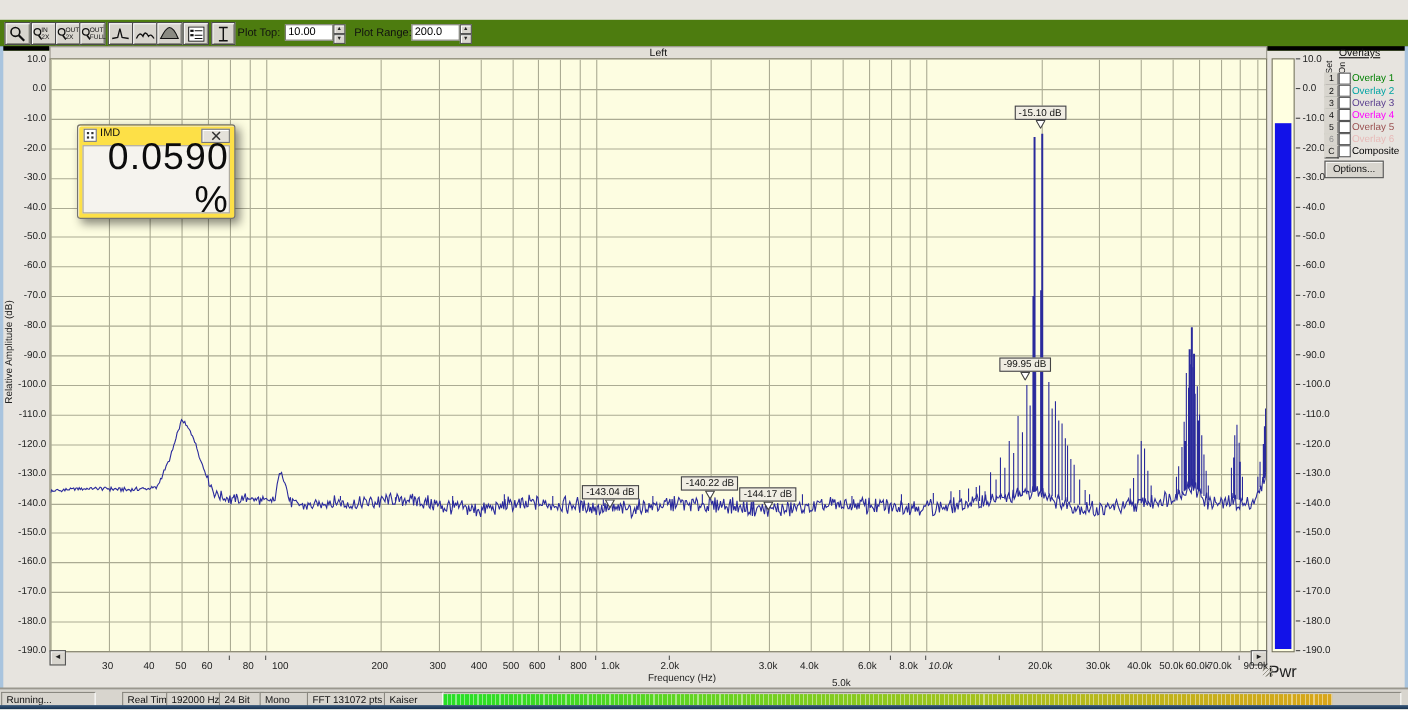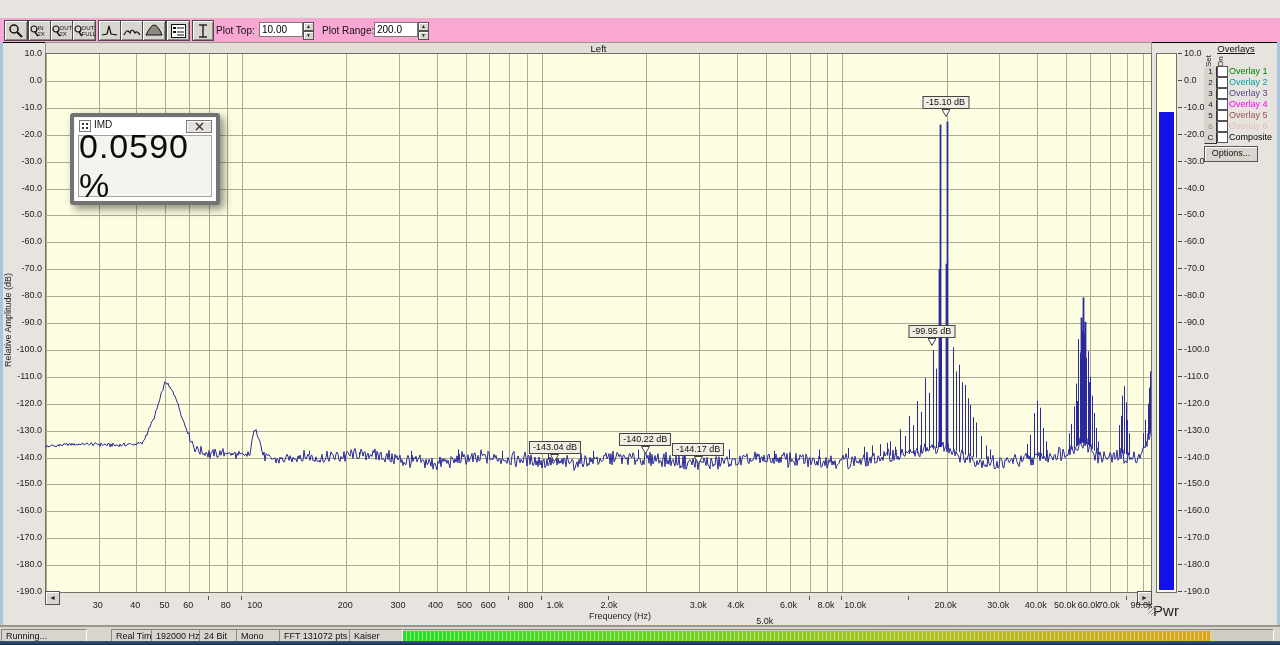--- a/index.html
+++ b/index.html
@@ -15,21 +15,21 @@
   #wintitle{left:22px;top:2px;font-size:11px;color:#0b0b0b;}
   .wbtn{top:2px;height:14px;border:1px solid #2F4A63;border-radius:2px;
     background:linear-gradient(#F7FAFC,#C7D6E4 45%,#A2B8CB);text-align:center;color:#1c2c3c;}
   #btn-min{left:1205px;width:26px;}
   #btn-max{left:1234px;width:26px;}
   #btn-close{left:1245px;width:31px;left:1243px;background:linear-gradient(#F2AFA3,#D85547 40%,#B02C1A);color:#fff;}
   #btn-min span{display:block;margin:8px auto 0;width:10px;height:3px;background:#20354a;}
   #btn-max span{display:block;margin:3px auto 0;width:8px;height:7px;border:1px solid #20354a;border-top-width:2px;}
   #btn-close span{font-size:11px;font-weight:bold;line-height:13px;}
   
-  #toolbar{left:0;top:18px;width:1280px;height:24px;background:#f9a8d4;border-bottom:1px solid #000000;}
+  #toolbar{left:0;top:18px;width:1280px;height:24px;background:#4d7c0f;border-bottom:4px solid #000000;}
   .tbtn{top:2px;width:22px;height:19px;background:#D8D5CE;border:1px solid #4a4a4a;
     box-shadow:inset 1px 1px 0 #fff, inset -1px -1px 0 #8a8a82;display:flex;align-items:center;justify-content:center;}
   .tbtn .zl{font-size:6px;line-height:6px;text-align:left;width:13px;color:#111;}
   .tlab{top:7px;font-size:10px;color:#111;}
   .tinput{top:4px;height:13px;font-size:10px;border:1px solid #7a7a72;background:#fff;padding:0 2px;width:38px;
     font-family:"Liberation Sans",sans-serif;}
   .spin{top:4px;width:11px;height:15px;}
   .spin div{height:7px;border:1px solid #555;background:#D8D5CE;box-shadow:inset 1px 1px 0 #fff;
     font-size:5px;line-height:6px;text-align:center;color:#222;}
   
@@ -60,22 +60,22 @@
   .setbtn{width:11px;height:10px;font-size:8px;line-height:9px;text-align:center;color:#111;background:#D8D5CE;
     border:1px solid;border-color:#D8D5CE #333 #333 #D8D5CE;}
   .ovcheck{width:9px;height:9px;background:#fff;border:1px solid #555;}
   .ovlabel{font-size:9px;white-space:nowrap;}
   #optionsbtn{left:1204px;top:146px;width:52px;height:14px;background:#D8D5CE;border:1px solid #555;
     box-shadow:inset 1px 1px 0 #fff;font-size:9px;text-align:center;line-height:13px;color:#111;}
   
   .marker{position:absolute;transform:translateX(-50%);display:flex;flex-direction:column;align-items:center;z-index:5;}
   .mlabel{border:1px solid #444;background:#F0EDE3;font-size:9px;padding:0 3px 1px;white-space:nowrap;color:#111;}
   
-  #imdwin{left:70px;top:113px;width:142px;height:84px;background:#ffffff;border:4px solid #737373;
-    border-radius:3px;box-shadow:4px 4px 9px rgba(0,0,0,.45), inset 1px 1px 0 #F4F2EE;z-index:20;}
+  #imdwin{left:70px;top:113px;width:142px;height:84px;background:#fde047;border:1px solid #737373;
+    border-radius:3px;box-shadow:4px 4px 9px rgba(0,0,0,.45), inset 1px 1px 0 #F4F2EE;z-index:20;text-align:right;}
   #imdicon{left:5px;top:3px;width:10px;height:10px;background:#fff;border:1px solid #777;}
   #imdicon i{position:absolute;width:2px;height:2px;background:#333;}
   #imdtitle{left:20px;top:2px;font-size:10px;color:#111;}
   #imdbtn{left:112px;top:3px;width:24px;height:11px;background:#E4E1DA;border:1px solid #777;
     box-shadow:inset 1px 1px 0 #fff;display:flex;align-items:center;justify-content:center;}
   #imdbody{left:4px;top:18px;width:132px;height:60px;background:#F5F3EE;border:1px solid #A8A49A;
     display:flex;align-items:center;justify-content:center;}
   #imdvalue{font-size:34px;color:#0c0c0c;letter-spacing:1px;}
   
   #statusgroove{left:0;top:625px;width:1280px;height:2px;background:#9a978e;border-bottom:1px solid #fff;}
@@ -310,21 +310,21 @@
     <div class="abs xtick" style="left: 464.62px; top: 600px;">500</div>
     <div class="abs xtick" style="left: 488.388px; top: 600px;">600</div>
     <div class="abs xtick" style="left: 525.891px; top: 600px;">800</div>
     <div class="abs xtick" style="left: 554.981px; top: 600px; text-align: center;">1.0k</div>
     <div class="abs xtick" style="left: 609px; top: 600px; text-align: right;">2.0k</div>
     <div class="abs xtick" style="left: 698.198px; top: 600px;">3.0k</div>
     <div class="abs xtick" style="left: 735.701px; top: 600px;">4.0k</div>
     <div class="abs xtick" style="left: 764.791px; top: 600px; margin-top: 16px;">5.0k</div>
     <div class="abs xtick" style="left: 788.559px; top: 600px;">6.0k</div>
     <div class="abs xtick" style="left: 826.062px; top: 600px;">8.0k</div>
-    <div class="abs xtick" style="left: 855.151px; top: 600px;">10.0k</div>
+    <div class="abs xtick" style="left: 855.151px; top: 600px; font-style: italic;">10.0k</div>
     <div class="abs xtick" style="left: 945.511px; top: 600px;">20.0k</div>
     <div class="abs xtick" style="left: 998.369px; top: 600px;">30.0k</div>
     <div class="abs xtick" style="left: 1035.87px; top: 600px;">40.0k</div>
     <div class="abs xtick" style="left: 1064.96px; top: 600px;">50.0k</div>
     <div class="abs xtick" style="left: 1088.73px; top: 600px;">60.0k</div>
     <div class="abs xtick" style="left: 1108.82px; top: 600px;">70.0k</div>
     <div class="abs xtick" style="left: 1141.59px; top: 600px;">90.0k</div>
     <div class="abs minortick" style="left: 208px; top: 596px;"></div>
     <div class="abs minortick" style="left: 241px; top: 596px;"></div>
     <div class="abs minortick" style="left: 508px; top: 596px;"></div>

